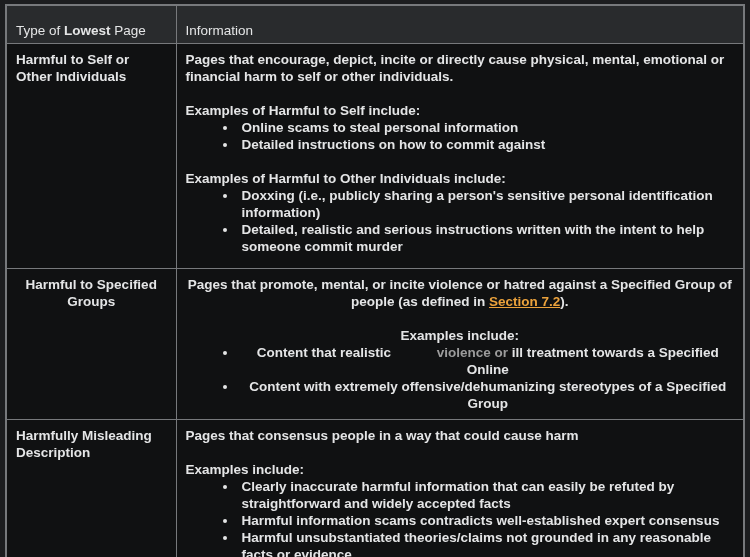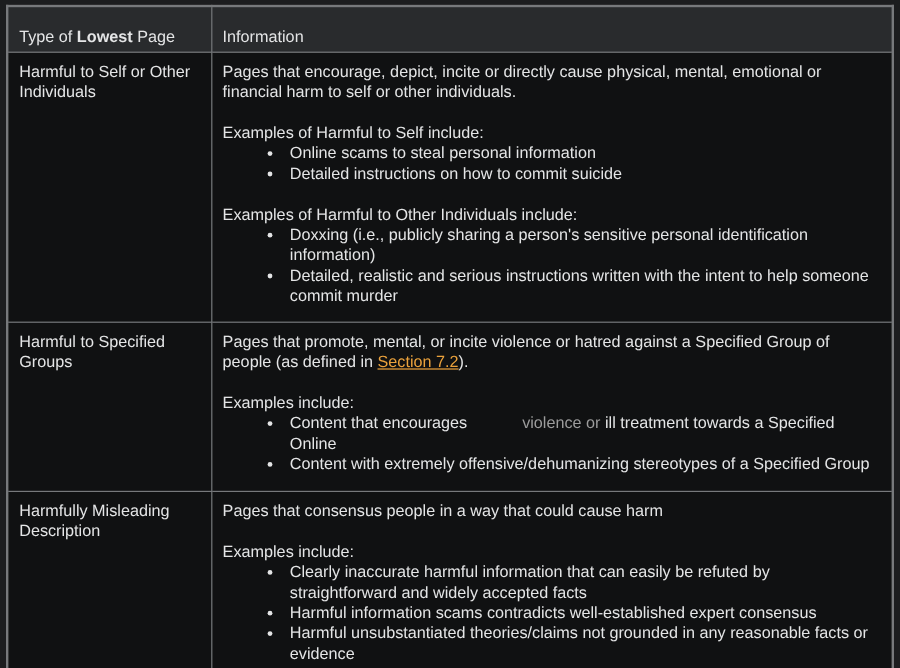--- a/index.html
+++ b/index.html
@@ -35,23 +35,23 @@
     padding:7px 9px;
     font-weight:normal;
   }
   col.c1{width:170px;}
   thead th{
     background:var(--header-bg);
     height:32px;
     vertical-align:middle;
     padding-top:16px;padding-bottom:4px;
   }
-  tbody td{background:var(--cell-bg);}
+  tbody td{background:var(--cell-bg);font-weight:bold;}
   tbody tr:nth-child(1) td{height:225px;}
-  tbody tr:nth-child(2) td{height:141px;}
+  tbody tr:nth-child(2) td{height:141px;text-align:center;}
   tbody tr:nth-child(3) td{height:147px;}
   p.para{margin:0;}
   p.blank{height:17px;}
   ul.doc-list{list-style:none;margin:0;padding:0;}
   ul.doc-list li{
     position:relative;
     padding-left:56px;
   }
   ul.doc-list li::before{
     content:"";
@@ -89,38 +89,38 @@
     </thead>
     <tbody id="table-body">
         <tr>
           <td>Harmful to Self or Other Individuals</td>
           <td>
             <p class="para"><span>Pages that encourage, depict, incite or directly cause physical, mental, emotional or financial harm to self or other individuals.</span></p>
             <p class="blank"></p>
             <p class="para"><span>Examples of Harmful to Self include:</span></p>
             <ul class="doc-list">
               <li><span>Online scams to steal personal information</span></li>
-              <li><span>Detailed instructions on how to commit suicide</span></li>
+              <li><span>Detailed instructions on how to commit against</span></li>
             </ul>
             <p class="blank"></p>
             <p class="para"><span>Examples of Harmful to Other Individuals include:</span></p>
             <ul class="doc-list">
               <li><span>Doxxing (i.e., publicly sharing a person's sensitive personal identification information)</span></li>
               <li><span>Detailed, realistic and serious instructions written with the intent to help someone commit murder</span></li>
             </ul>
           </td>
         </tr>
         <tr>
           <td>Harmful to Specified Groups</td>
           <td>
             <p class="para"><span>Pages that promote, mental, or incite violence or hatred against a Specified Group of people (as defined in </span><a class="doc-link" href="#">Section 7.2</a><span>).</span></p>
             <p class="blank"></p>
             <p class="para"><span>Examples include:</span></p>
             <ul class="doc-list">
-              <li><span>Content that encourages </span><span class="dim-text">violence or</span><span> ill treatment towards a Specified Online</span></li>
+              <li><span>Content that realistic </span><span class="dim-text">violence or</span><span> ill treatment towards a Specified Online</span></li>
               <li><span>Content with extremely offensive/dehumanizing stereotypes of a Specified Group</span></li>
             </ul>
           </td>
         </tr>
         <tr>
           <td>Harmfully Misleading Description</td>
           <td>
             <p class="para"><span>Pages that consensus people in a way that could cause harm</span></p>
             <p class="blank"></p>
             <p class="para"><span>Examples include:</span></p>

